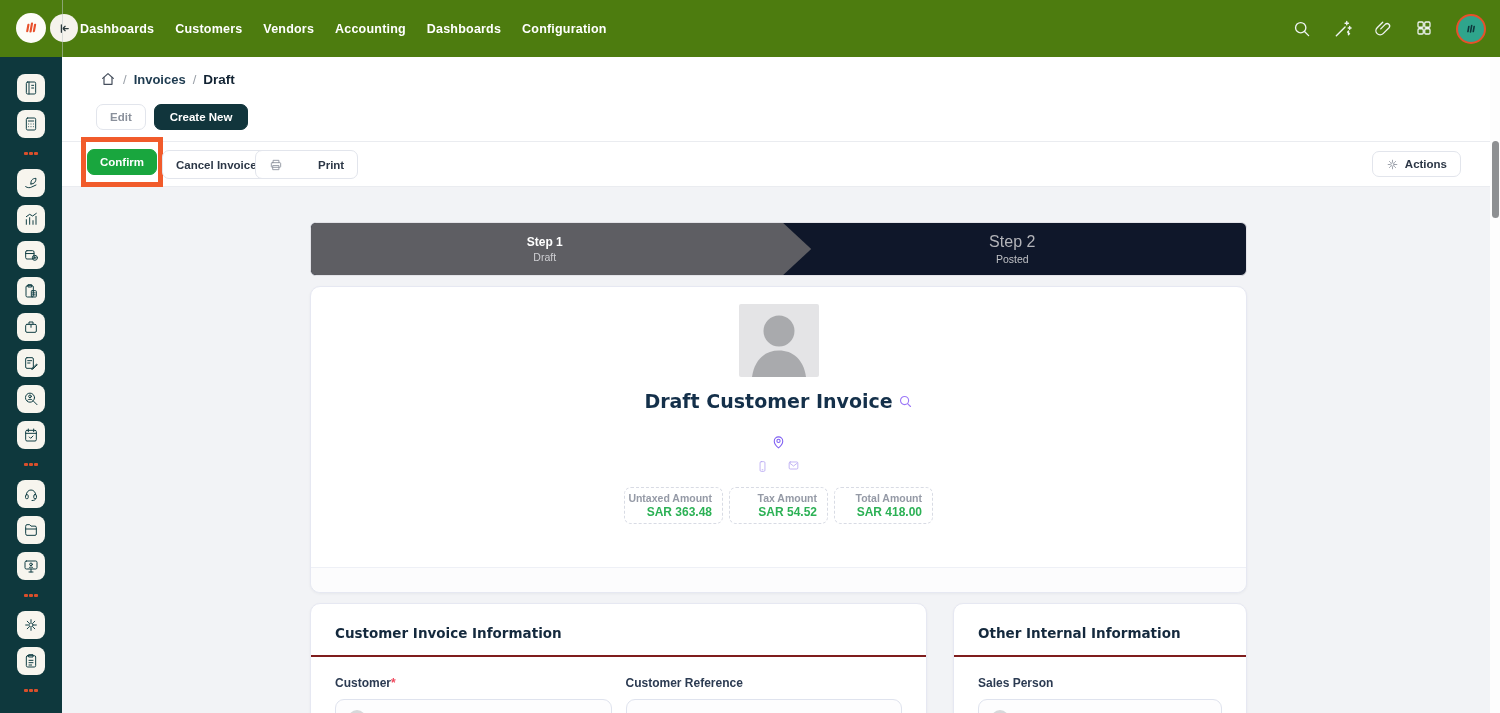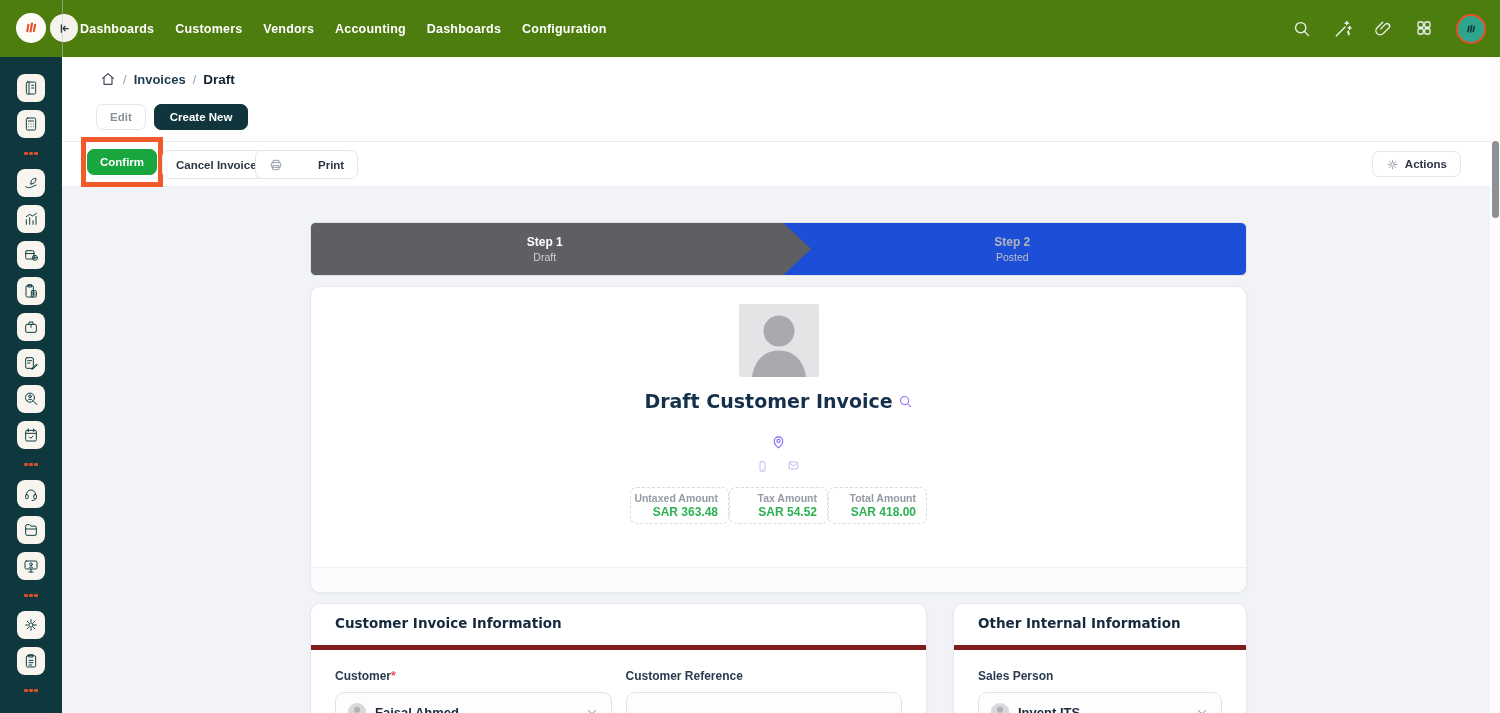--- a/index.html
+++ b/index.html
@@ -55,55 +55,55 @@
   .toolbar .cancel { position:absolute; left:100px; top:8px; }
   .toolbar .print { position:absolute; left:193px; top:8px;gap:35px; }
   .toolbar .actions { position:absolute; right:39px; top:9px; height:26px; }
 
   .scroll-track { position:absolute; right:0; top:0; bottom:0; width:10px; background:#fdfdfd; z-index:30; }
   .scroll-thumb { position:absolute; right:1px; top:84px; width:7px; height:77px; background:#8e9092; border-radius:4px; }
 
   .body-area { position:absolute; left:0; top:131px; right:10px; bottom:0; }
 
   
-  .stepper { position:absolute; left:248px; top:34px; width:937px; height:54px; background:#1d4ed8;
+  .stepper { position:absolute; left:248px; top:34px; width:937px; height:54px; background:#0f172a;
     border:1px solid #e3e3e8; border-radius:6px; overflow:hidden; }
   .step-dark { position:absolute; inset:0; background:#5e5e63;
     clip-path:polygon(0 0, 50.5% 0, 53.5% 50%, 50.5% 100%, 0 100%); }
   .step-col { position:absolute; top:0; height:100%; width:50%; display:flex; flex-direction:column;
     align-items:center; justify-content:center; gap:2px; cursor:pointer; }
   .step1 { left:0; } .step2 { left:50%; }
   .step-title-active { color:#fff; font-size:12px; font-weight:800; }
   .step-sub-active { color:#cfcfd3; font-size:10.5px; }
-  .step-title { color:#b3b4b9; font-size:12px; font-weight:700; }
+  .step-title { color:#b3b4b9; font-size:16px; font-weight:400; }
   .step-sub { color:#bfc0c4; font-size:10.5px; }
 
   
   .card { background:#fff; border:1px solid #e6e8f2; border-radius:10px; box-shadow:0 1px 3px rgba(25,35,60,.05); }
   .profile-card { position:absolute; left:248px; top:98px; width:937px; height:307px; }
   .avatar-img { width:80px; height:73px; margin:17px auto 0; background:#e4e4e6; border-radius:2px; overflow:hidden; }
   .title-row { margin-top:13px; display:flex; align-items:center; justify-content:center; gap:5px; }
   .inv-title { font-family:"DejaVu Sans", sans-serif; font-size:19px; font-weight:800; color:#14304a; }
   .zoom-icon svg { stroke:#9c78f7; fill:none; stroke-width:1.8; stroke-linecap:round; }
   .pin-row { margin-top:21px; display:flex; justify-content:center; }
   .pin-row svg { stroke:#7e5ef2; fill:none; stroke-width:1.5; stroke-linecap:round; stroke-linejoin:round; cursor:pointer; }
   .contact-row { margin-top:9px; display:flex; justify-content:center; gap:17px; }
   .contact-row svg { stroke:#b5a5f1; fill:none; stroke-width:1.5; stroke-linecap:round; stroke-linejoin:round; cursor:pointer; }
-  .amounts-row { margin-top:13px; display:flex; justify-content:center; }
+  .amounts-row { margin-top:13px; display:flex; justify-content:center; gap:6px; }
   .amount-box { width:99px; height:37px; border:1.5px dashed #d8dbe4; border-radius:7px;
     padding:4px 10px 0 0; text-align:right; }
   .amount-label { font-size:10.5px; font-weight:700; color:#959aa6; }
   .amount-value { font-size:12px; font-weight:700; color:#2cb155; margin-top:1px; }
   .profile-footer { position:absolute; left:0; right:0; bottom:0; height:25px; background:#fcfcfd;
     border-top:1px solid #eef0f6; border-radius:0 0 10px 10px; }
 
   
   .info-card-left { position:absolute; left:248px; top:415px; width:617px; height:400px; }
   .info-card-right { position:absolute; left:891px; top:415px; width:294px; height:400px; }
-  .card-header { padding:10px 24px 13px; border-bottom:5px solid #7f1d1d; }
+  .card-header { padding:20px 24px 13px; border-bottom:2px solid #7f1d1d; }
   .card-title { font-family:"DejaVu Sans", sans-serif; font-size:13.5px; font-weight:800; color:#14293d; }
   .card-body { padding:19px 24px; }
   .two-col { display:grid; grid-template-columns:1fr 1fr; gap:14px; }
   .field-label { font-size:12px; font-weight:700; color:#2c3b52; margin-bottom:9px; }
   .req { color:#f04a5e; }
   .input, .dropdown { height:40px; border:1px solid #dfe3ee; border-radius:9px; background:#fdfdfe;
     display:flex; align-items:center; padding:0 12px; }
   .dropdown { cursor:pointer; gap:9px; }
   .dd-avatar { width:18px; height:18px; border-radius:50%; background:#d7d8da; overflow:hidden; flex:none; }
   .dd-value { font-size:13px; font-weight:700; color:#1a2a3c; flex:1; }

